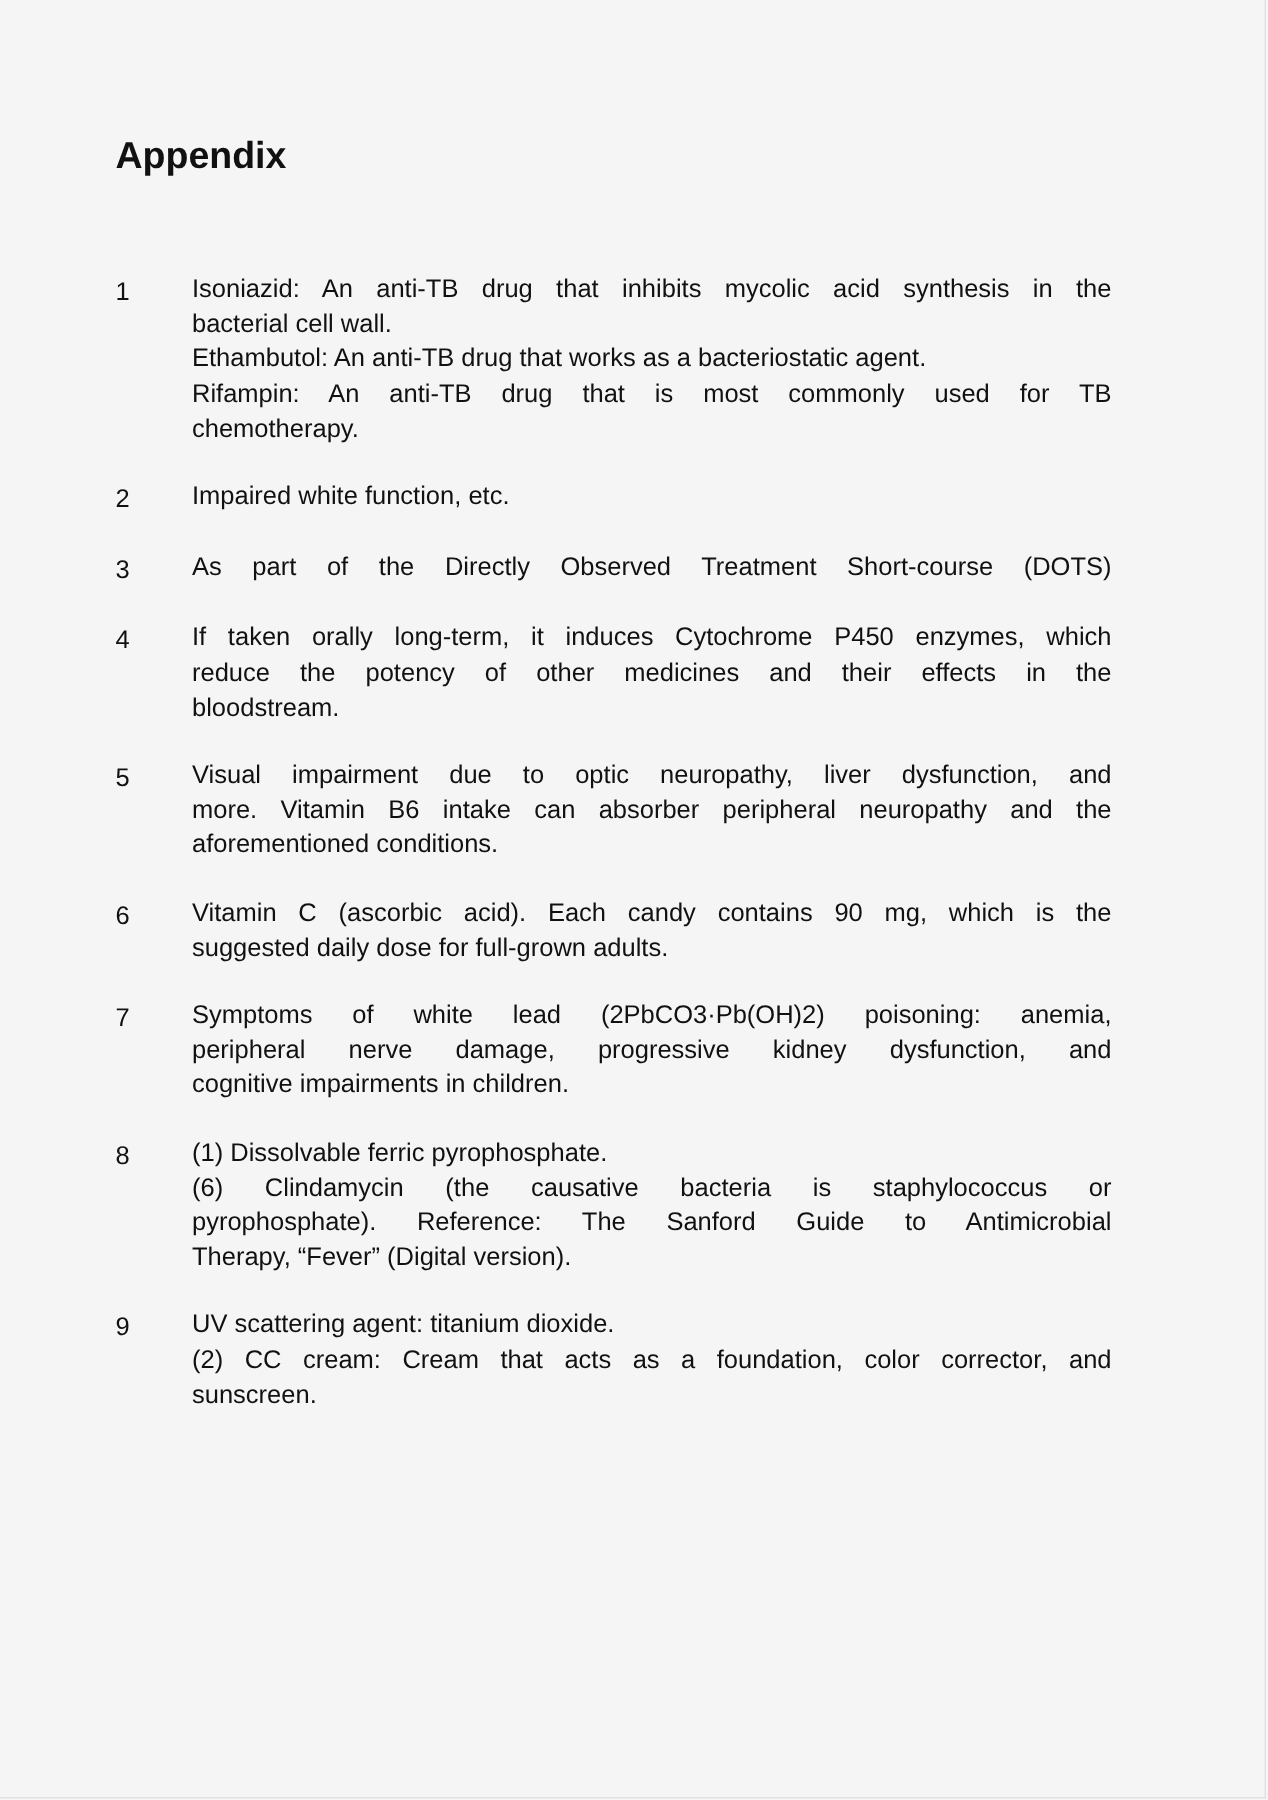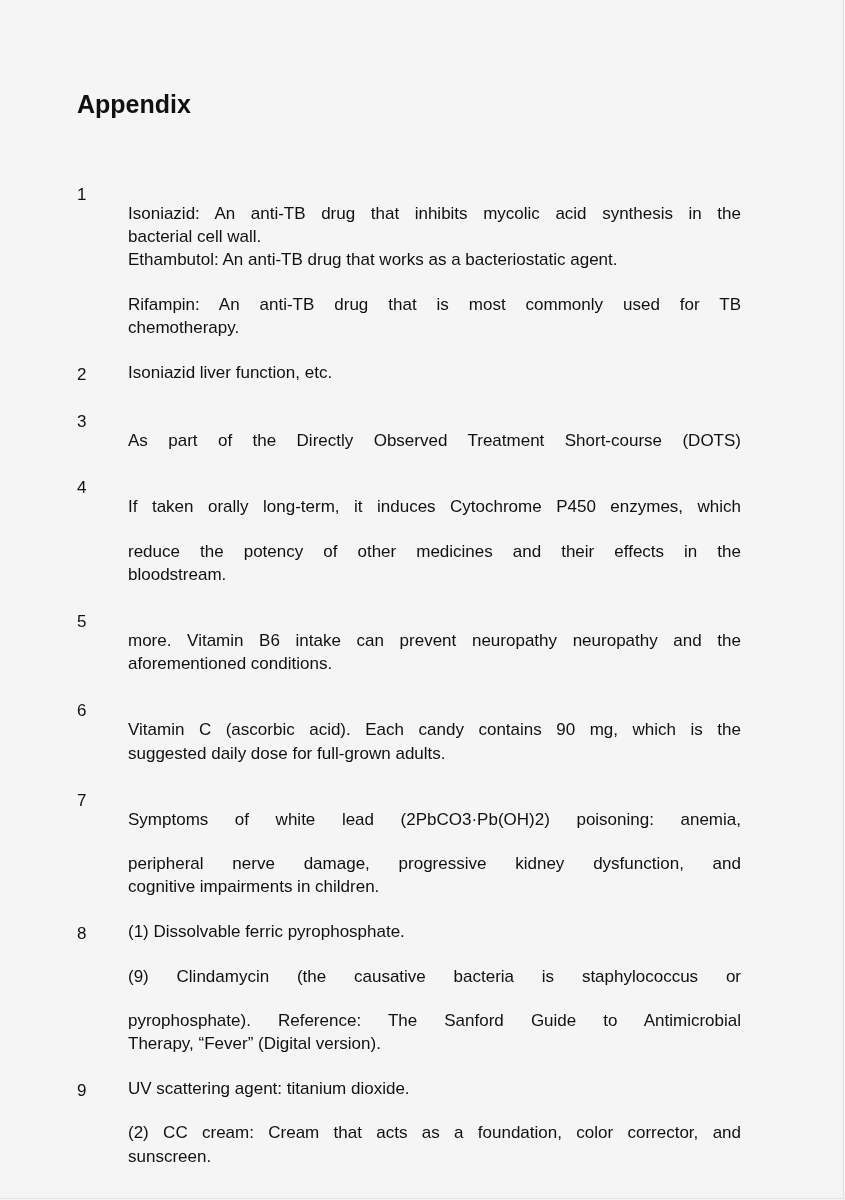--- a/index.html
+++ b/index.html
@@ -58,21 +58,20 @@
       font-size: 17px;
       line-height: 23.2px;
       text-align: justify;
     }
     .note-line {
       display: block;
     }
     .note-line.justify {
       text-align: justify;
       text-align-last: justify;
-      margin-top: 21px;
     }
   </style>
 </head>
 <body>
 
 <div class="page">
   <h1 class="title">Appendix</h1>
   <div class="notes" id="notes">
       <div class="note">
         <div class="note-number">1</div>
@@ -80,41 +79,42 @@
           <span class="note-line justify">Isoniazid: An anti-TB drug that inhibits mycolic acid synthesis in the</span>
           <span class="note-line">bacterial cell wall.</span>
           <span class="note-line">Ethambutol: An anti-TB drug that works as a bacteriostatic agent.</span>
           <span class="note-line justify">Rifampin: An anti-TB drug that is most commonly used for TB</span>
           <span class="note-line">chemotherapy.</span>
         </div>
       </div>
       <div class="note">
         <div class="note-number">2</div>
         <div class="note-body">
-          <span class="note-line">Isoniazid liver function, etc.</span>
+          <span class="note-line">Impaired white function, etc.</span>
         </div>
       </div>
       <div class="note">
         <div class="note-number">3</div>
         <div class="note-body">
           <span class="note-line justify">As part of the Directly Observed Treatment Short-course (DOTS)</span>
         </div>
       </div>
       <div class="note">
         <div class="note-number">4</div>
         <div class="note-body">
           <span class="note-line justify">If taken orally long-term, it induces Cytochrome P450 enzymes, which</span>
           <span class="note-line justify">reduce the potency of other medicines and their effects in the</span>
           <span class="note-line">bloodstream.</span>
         </div>
       </div>
       <div class="note">
         <div class="note-number">5</div>
         <div class="note-body">
-          <span class="note-line justify">more. Vitamin B6 intake can prevent neuropathy neuropathy and the</span>
+          <span class="note-line justify">Visual impairment due to optic neuropathy, liver dysfunction, and</span>
+          <span class="note-line justify">more. Vitamin B6 intake can absorber peripheral neuropathy and the</span>
           <span class="note-line">aforementioned conditions.</span>
         </div>
       </div>
       <div class="note">
         <div class="note-number">6</div>
         <div class="note-body">
           <span class="note-line justify">Vitamin C (ascorbic acid). Each candy contains 90 mg, which is the</span>
           <span class="note-line">suggested daily dose for full-grown adults.</span>
         </div>
       </div>
@@ -123,21 +123,21 @@
         <div class="note-body">
           <span class="note-line justify">Symptoms of white lead (2PbCO3·Pb(OH)2) poisoning: anemia,</span>
           <span class="note-line justify">peripheral nerve damage, progressive kidney dysfunction, and</span>
           <span class="note-line">cognitive impairments in children.</span>
         </div>
       </div>
       <div class="note">
         <div class="note-number">8</div>
         <div class="note-body">
           <span class="note-line">(1) Dissolvable ferric pyrophosphate.</span>
-          <span class="note-line justify">(9) Clindamycin (the causative bacteria is staphylococcus or</span>
+          <span class="note-line justify">(6) Clindamycin (the causative bacteria is staphylococcus or</span>
           <span class="note-line justify">pyrophosphate). Reference: The Sanford Guide to Antimicrobial</span>
           <span class="note-line">Therapy, “Fever” (Digital version).</span>
         </div>
       </div>
       <div class="note">
         <div class="note-number">9</div>
         <div class="note-body">
           <span class="note-line">UV scattering agent: titanium dioxide.</span>
           <span class="note-line justify">(2) CC cream: Cream that acts as a foundation, color corrector, and</span>
           <span class="note-line">sunscreen.</span>

